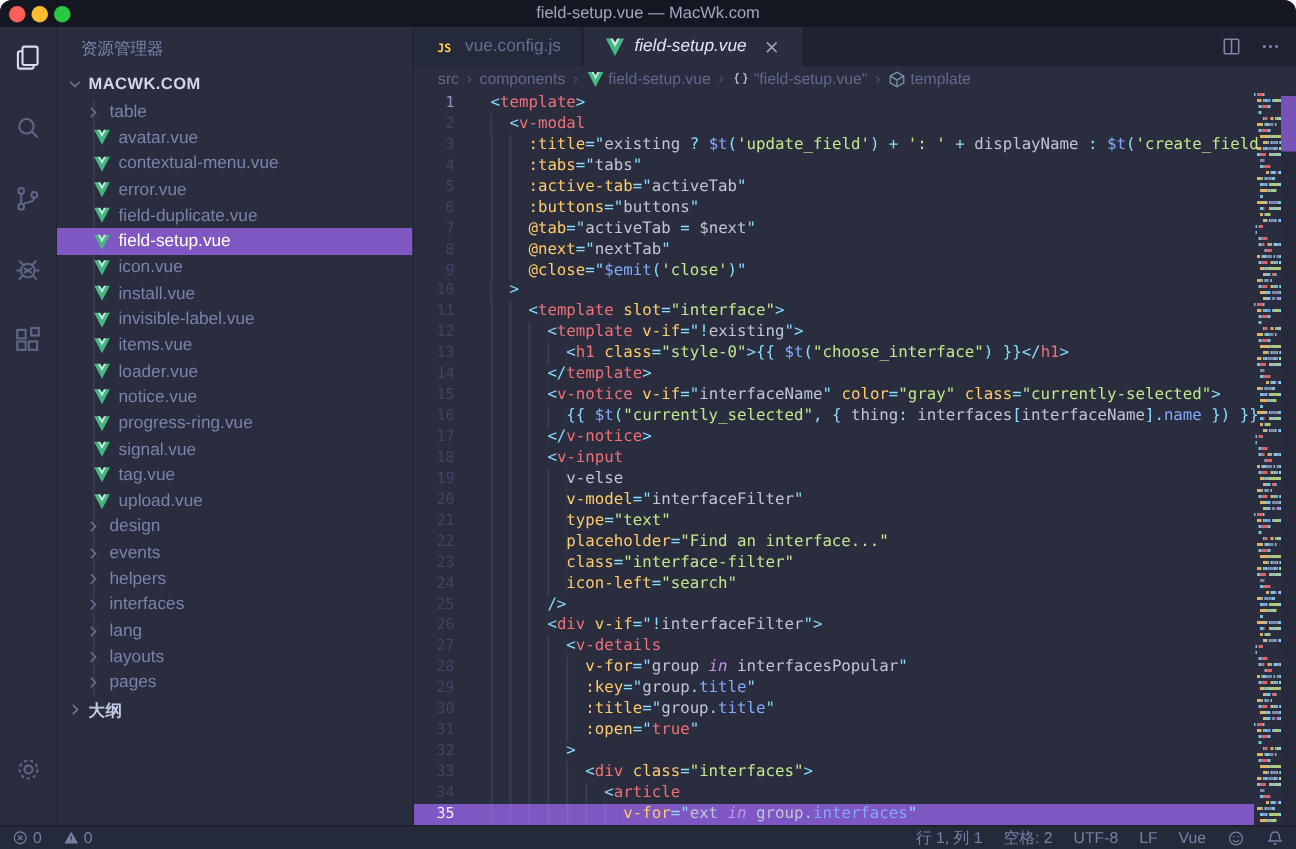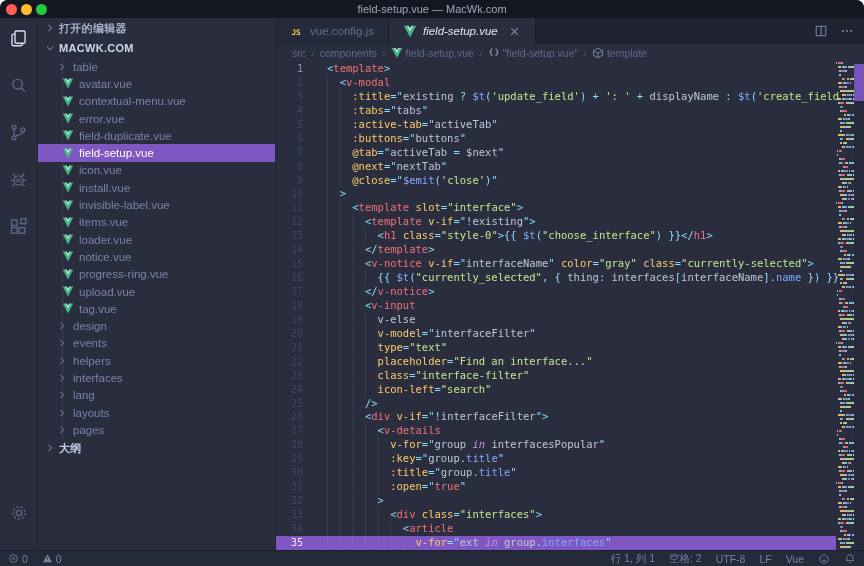--- a/index.html
+++ b/index.html
@@ -142,29 +142,22 @@
           <span class="icon">
             <svg viewBox="0 0 24 24" fill="none" stroke="currentColor" stroke-width="1.6">
               <circle cx="12" cy="12" r="7.2" stroke-dasharray="2.7 2.3"></circle>
               <circle cx="12" cy="12" r="3.2"></circle>
             </svg>
           </span>
         </div>
       </div>
 
     <div class="sidebar">
+      <div class="sb-title">资源管理器</div>
       <div id="sb-sections">
-          <div class="sb-section">
-            <span class="icon">
-              <svg viewBox="0 0 16 16" fill="none" stroke="currentColor" stroke-width="1.4">
-                <path d="M6 3.8l4.2 4.2L6 12.2"></path>
-              </svg>
-            </span>
-            <span class="lbl">打开的编辑器</span>
-          </div>
           <div class="sb-section root">
             <span class="icon">
               <svg viewBox="0 0 16 16" fill="none" stroke="currentColor" stroke-width="1.4">
                 <path d="M3.8 6 8 10.2 12.2 6"></path>
               </svg>
             </span>
             <span class="lbl">MACWK.COM</span>
           </div>
         </div>
       <div class="tree" id="sb-tree">
@@ -285,30 +278,39 @@
             </span>
             <span class="lbl">progress-ring.vue</span>
           </div>
           <div class="tree-item file">
             <span class="icon" style="width: 12px; height: 11px;">
               <svg viewBox="0 0 24 22">
                 <path fill="#41b883" d="M1.5 1h4.7L12 11.2 17.8 1h4.7L12 21z"></path>
                 <path fill="#b7efd6" d="M6.2 1h3.3L12 5.4 14.5 1h3.3L12 11.4z"></path>
               </svg>
             </span>
-            <span class="lbl">upload.vue</span>
+            <span class="lbl">signal.vue</span>
           </div>
           <div class="tree-item file">
             <span class="icon" style="width: 12px; height: 11px;">
               <svg viewBox="0 0 24 22">
                 <path fill="#41b883" d="M1.5 1h4.7L12 11.2 17.8 1h4.7L12 21z"></path>
                 <path fill="#b7efd6" d="M6.2 1h3.3L12 5.4 14.5 1h3.3L12 11.4z"></path>
               </svg>
             </span>
             <span class="lbl">tag.vue</span>
+          </div>
+          <div class="tree-item file">
+            <span class="icon" style="width: 12px; height: 11px;">
+              <svg viewBox="0 0 24 22">
+                <path fill="#41b883" d="M1.5 1h4.7L12 11.2 17.8 1h4.7L12 21z"></path>
+                <path fill="#b7efd6" d="M6.2 1h3.3L12 5.4 14.5 1h3.3L12 11.4z"></path>
+              </svg>
+            </span>
+            <span class="lbl">upload.vue</span>
           </div>
           <div class="tree-item folder">
             <span class="icon">
               <svg viewBox="0 0 16 16" fill="none" stroke="currentColor" stroke-width="1.4">
                 <path d="M6 3.8l4.2 4.2L6 12.2"></path>
               </svg>
             </span>
             <span class="lbl">design</span>
           </div>
           <div class="tree-item folder">

